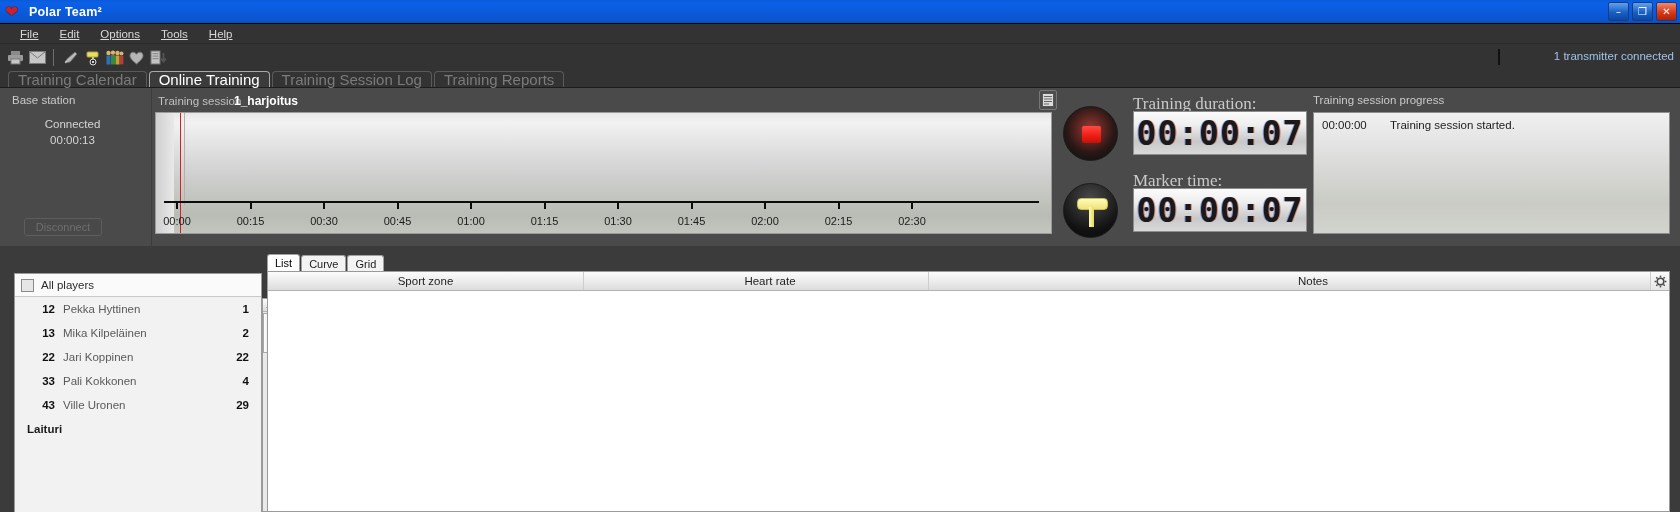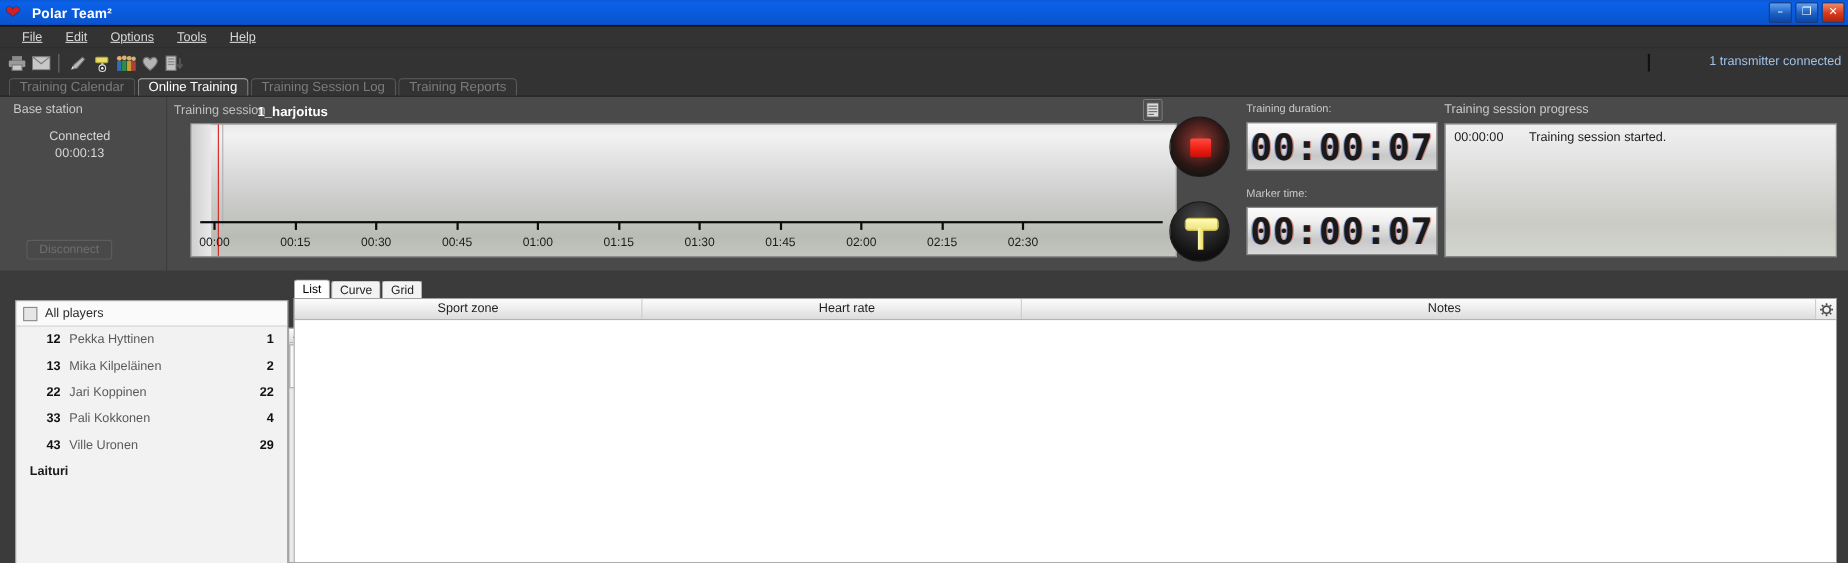--- a/index.html
+++ b/index.html
@@ -66,21 +66,21 @@
     width: 2px; height: 16px; background: #111;
   }
 
   
   .tabstrip {
     height: 17px; background: #333333;
     display: flex; align-items: flex-end; padding-left: 8px; gap: 2px;
     border-bottom: 1px solid #1d1d1d;
   }
   .mtab {
-    font-size: 12px; color: #7b7b7b;
+    font-size: 15px; color: #7b7b7b;
     padding: 1px 9px 2px 9px; height: 16px;
     border: 1px solid #5a5a5a; border-bottom: none;
     border-radius: 4px 4px 0 0; background: #333;
     line-height: 13px;
   }
   .mtab.active {
     color: #ffffff; background: #3b3b3b; border-color: #a9a9a9;
     font-weight: normal;
   }
 
@@ -104,21 +104,21 @@
     border: 1px solid #5d5d5d; border-radius: 3px;
     background: #494949; color: #6f6f6f; font-size: 11px;
     display: flex; align-items: center; justify-content: center;
   }
 
   .session-col { flex: none; width: 902px; position: relative; }
   .session-label { position: absolute; left: 6px; top: 7px; font-size: 11.5px; color: #c0c0c0; }
   .session-name { position: absolute; left: 82px; top: 6px; font-size: 12px; color: #ffffff; font-weight: bold; }
 
   .graph {
-    position: absolute; left: 21px; top: 24px; width: 897px; height: 122px;
+    position: absolute; left: 3px; top: 24px; width: 897px; height: 122px;
     background: linear-gradient(to bottom, #e8e8e8 0%, #f2f2f2 8%, #d4d4d4 45%, #b9bcb4 85%, #c3c6bf 100%);
     border: 1px solid #9b9b9b;
     overflow: hidden;
   }
   .graph-left-band {
     position: absolute; left: 0; top: 0; width: 18px; height: 100%;
     background: linear-gradient(to right, #cfcfcf, #e9e9e9);
   }
   .graph-redline { position: absolute; left: 24px; top: 0; width: 1px; height: 100%; background: #d52020; }
   .graph-greyline { position: absolute; left: 28px; top: 0; width: 1px; height: 92px; background: #b0b0b0; }
@@ -157,21 +157,21 @@
   }
   .ctrl-marker::before {
     content: ""; position: absolute; left: 13px; top: 14px; width: 29px; height: 10px;
     background: linear-gradient(to bottom,#fdfbb8,#efe27a);
     border: 1px solid #c9bc55; border-radius: 4px;
   }
   .ctrl-marker::after {
     content: ""; position: absolute; left: 25px; top: 23px; width: 5px; height: 20px;
     background: linear-gradient(to right,#fdfbb8,#e8d95f);
   }
-  .timer-label { position: absolute; left: 79px; font-size: 10px; color: #c9c9c9; }
+  .timer-label { position: absolute; left: 79px; font-size: 17px; color: #c9c9c9; font-family: Liberation Serif, serif; }
   .lcd {
     position: absolute; left: 79px; width: 174px; height: 44px;
     background: linear-gradient(to bottom,#fbfbfb 0%, #efefef 30%, #c8c8c8 70%, #d9d9d9 100%);
     border: 1px solid #8d8d8d;
     display: flex; align-items: center; justify-content: center;
     font-family: "DejaVu Sans Mono", monospace;
     font-size: 33px; font-weight: bold; color: #1a1a1a;
     letter-spacing: 1px;
     text-shadow: 1px 0 0 rgba(200,60,40,.5), -1px 0 0 rgba(40,80,200,.45);
   }

